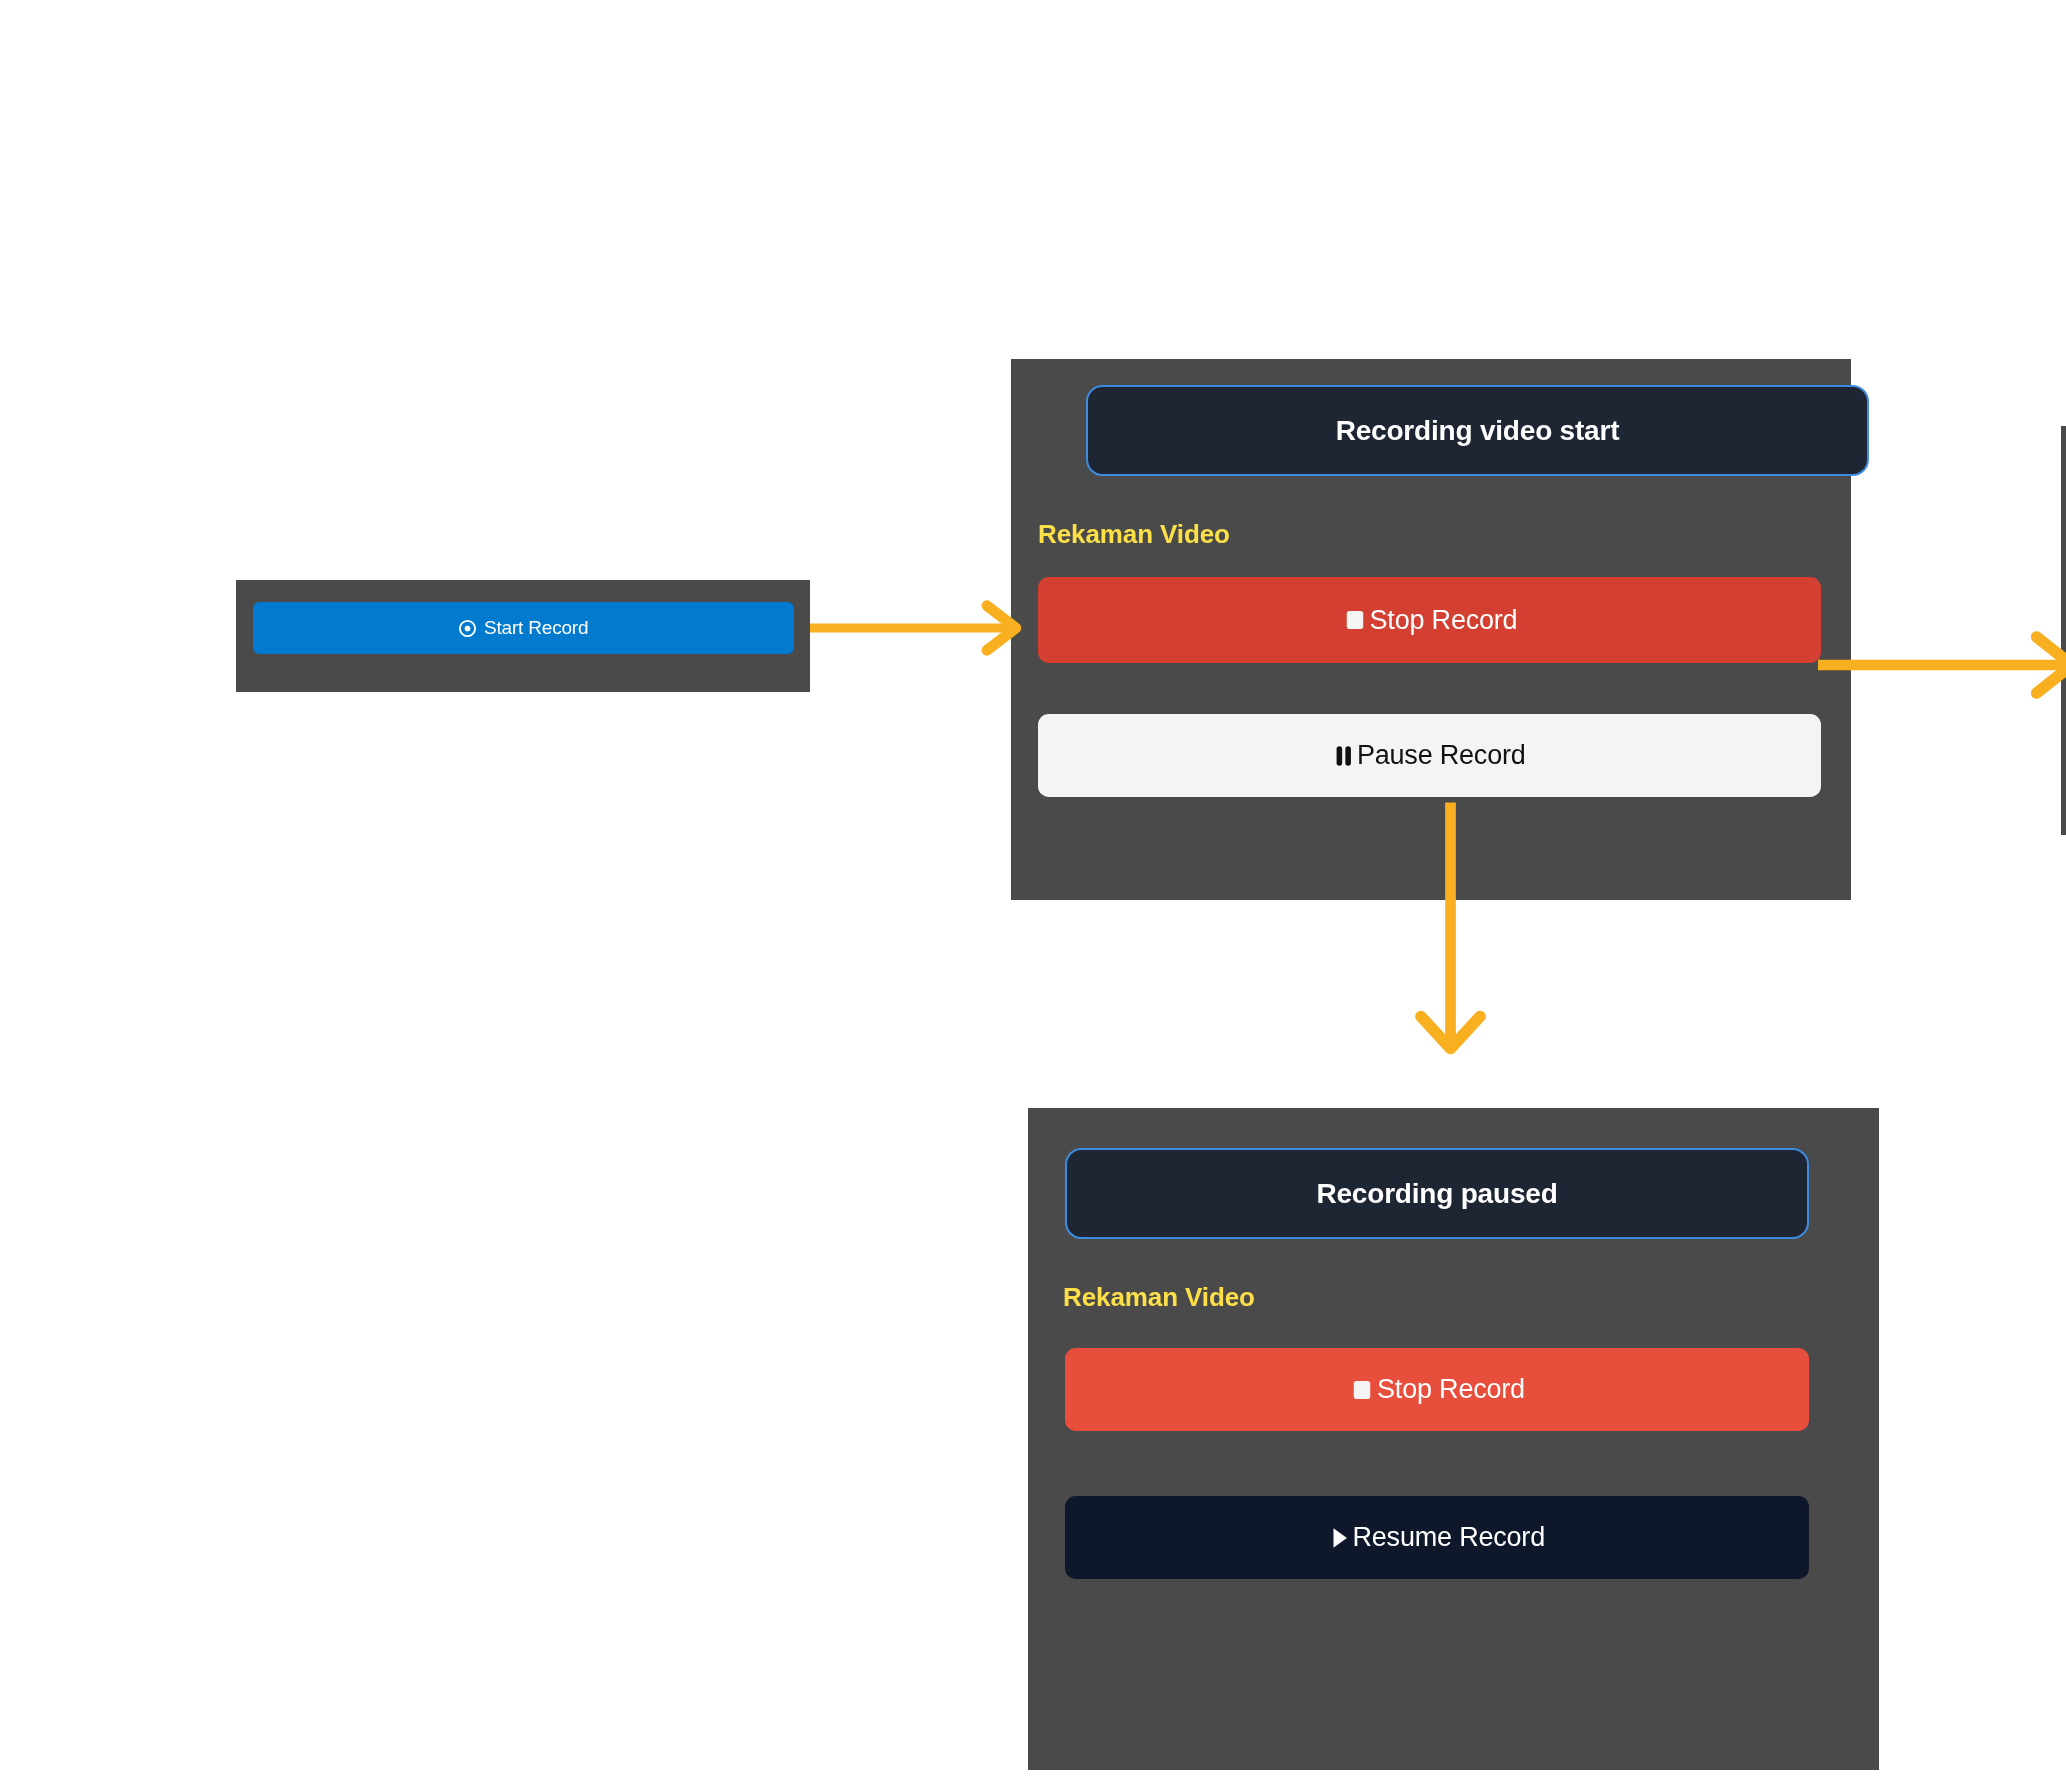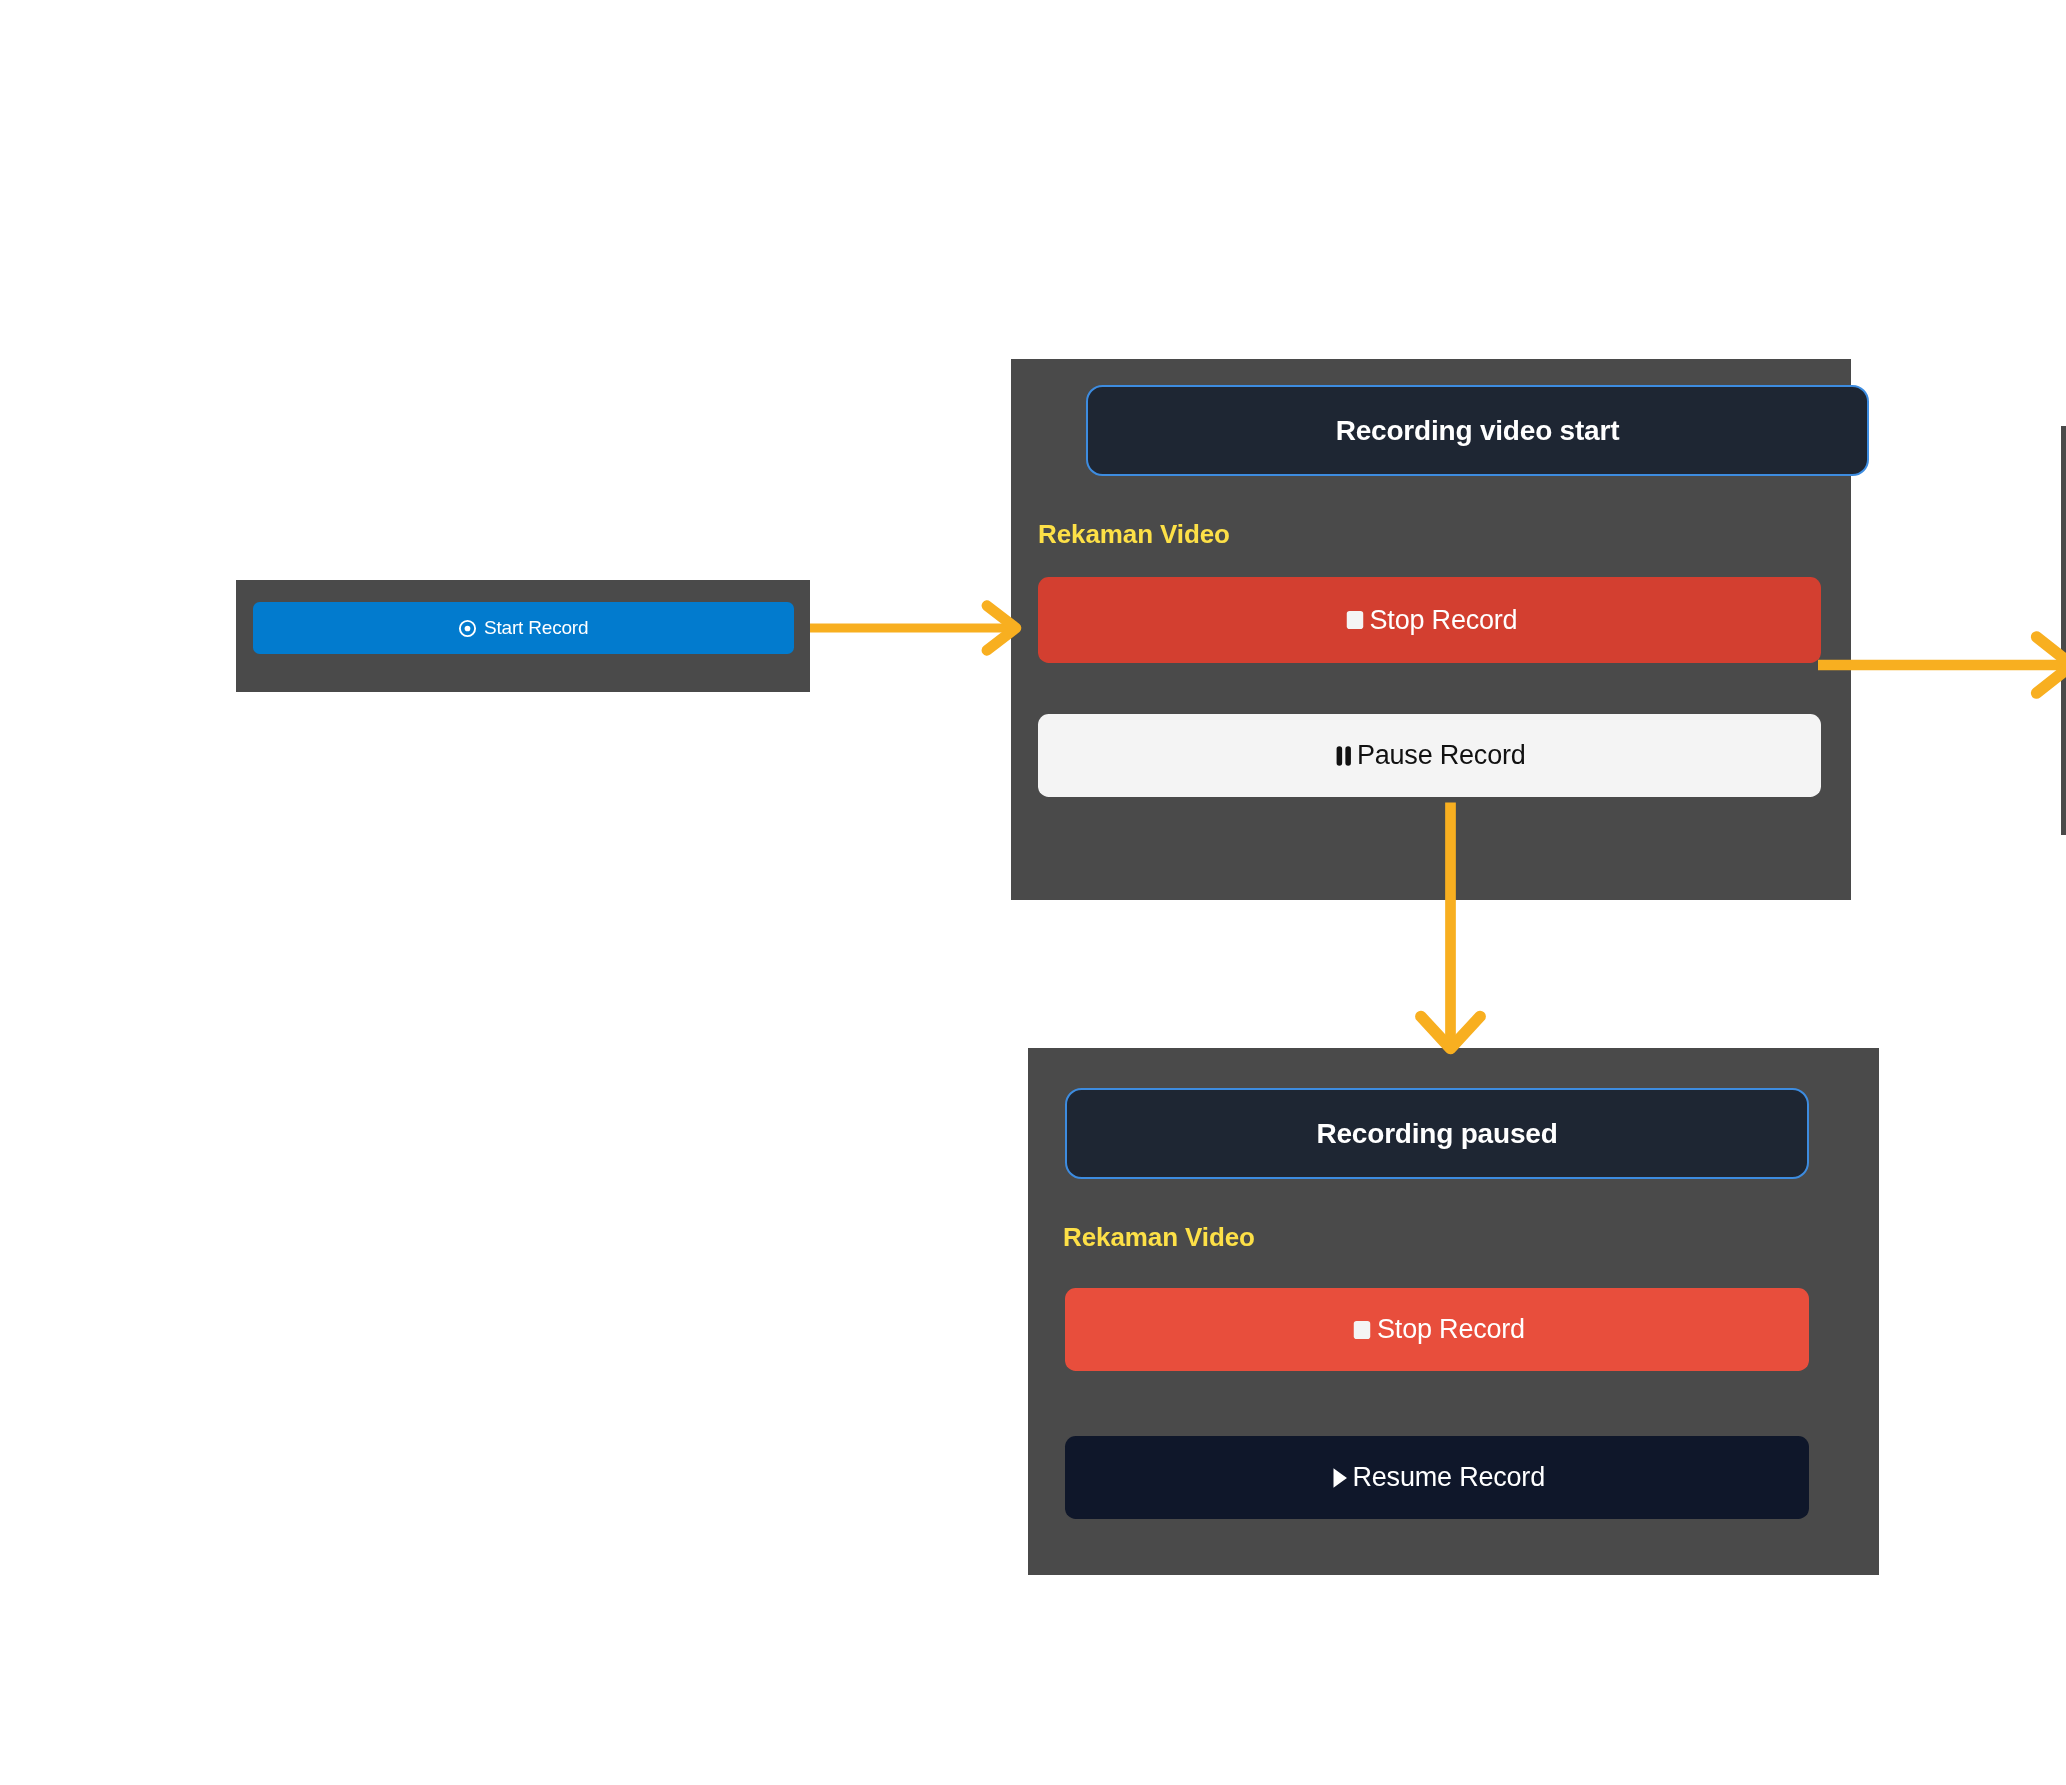--- a/index.html
+++ b/index.html
@@ -110,21 +110,21 @@
 
   <div class="panel" style="left:2061px;top:426px;width:888px;height:409px;">
 
     
 
     
 
     
   </div>
 
-  <div class="panel" style="left:1028px;top:1048px;width:851px;height:527px;">
+  <div class="panel" style="left:1028px;top:1108px;width:851px;height:662px;">
 
     <div class="status-box" style="position:absolute;left:37px;top:40px;width:744px;height:91px;font-size:28px;">
       <span>Recording paused</span>
     </div>
 
     <div class="caption" style="position:absolute;left:35px;top:174px;font-size:26px;">
       <span>Rekaman Video</span>
     </div>
 
     <div class="btn" style="position:absolute;left:37px;top:240px;width:744px;height:83px;background:#e84e3c;font-size:27px;">

